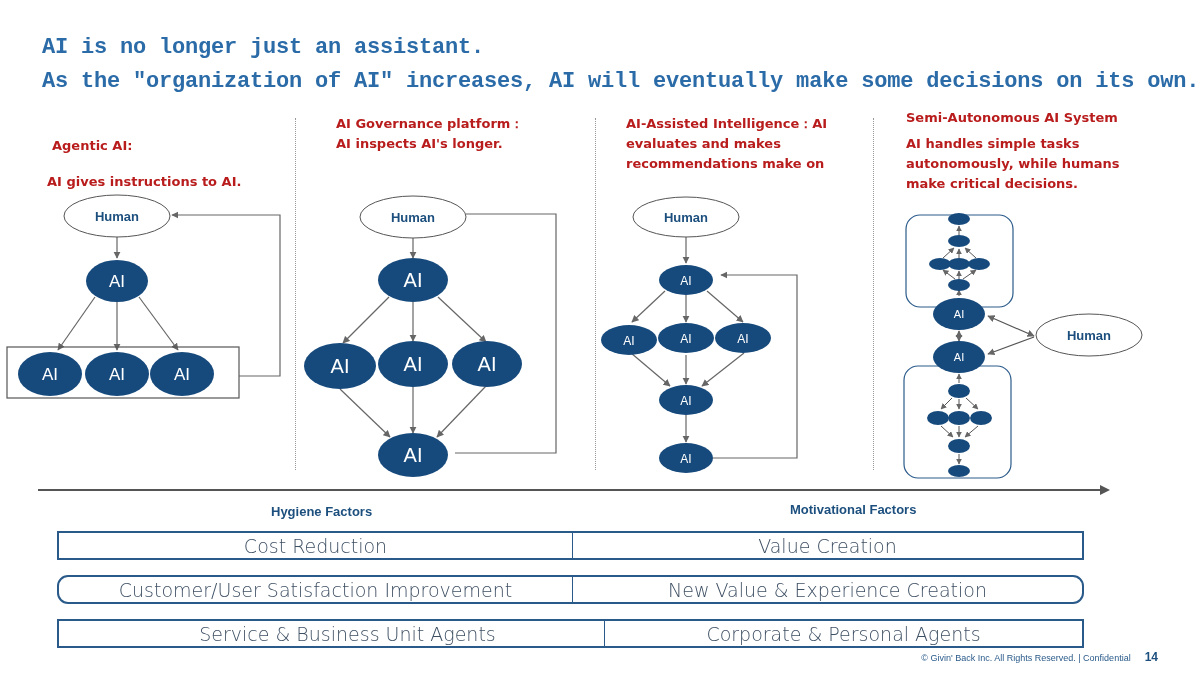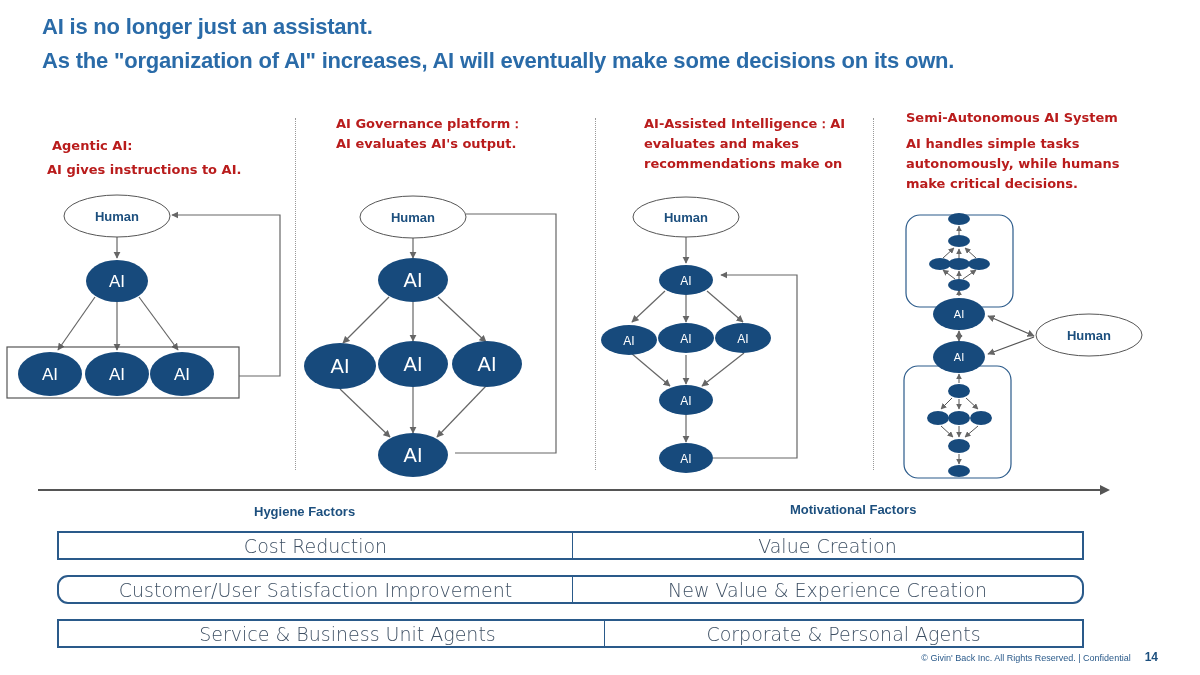--- a/index.html
+++ b/index.html
@@ -1,17 +1,17 @@
 <!DOCTYPE html>
 <html><head>
 <meta charset="utf-8">
 <style>
   html, body { margin:0; padding:0; background:#ffffff; }
   body { width:1200px; height:675px; position:relative; overflow:hidden; font-family:"DejaVu Sans", sans-serif; }
-  .title { position:absolute; left:42px; top:10px; color:#2a6ba8; font-family:Liberation Sans, sans-serif; font-size:22px; font-weight:bold; line-height:34px; letter-spacing:-0.2px; }
+  .title { position:absolute; left:42px; top:31px; color:#2a6ba8; font-family:Liberation Mono, monospace; font-size:22px; font-weight:bold; line-height:34px; letter-spacing:-0.2px; }
   .col-title { position:absolute; color:#b91c1c; font-family:"DejaVu Sans", sans-serif; font-size:13px; font-weight:bold; line-height:20px; }
   .divider { position:absolute; top:118px; height:352px; border-left:1px dotted #999; }
   svg.diagram { position:absolute; left:0; top:0; }
   .axis { position:absolute; left:38px; top:489px; width:1064px; height:2px; background:#555; }
   .axis-head { position:absolute; left:1100px; top:485px; width:0; height:0; border-top:5px solid transparent; border-bottom:5px solid transparent; border-left:10px solid #555; }
   .factor-label { position:absolute; top:502px; color:#1c4f7e; font-family:"Liberation Sans", sans-serif; font-size:13px; font-weight:bold; }
   .row { position:absolute; left:57px; width:1027px; height:29px; border:2px solid #2a5a8a; display:flex; box-sizing:border-box; }
   .cell { flex:1; display:flex; align-items:center; justify-content:center; color:#3d4f63; font-family:"DejaVu Sans", sans-serif; font-size:19px; font-weight:300; }
   .cell.left { border-right:1px solid #2a5a8a; flex:0 0 513px; }
   .footer { position:absolute; right:42px; top:650px; color:#2a5a8a; font-family:"Liberation Sans", sans-serif; font-size:9px; }
@@ -21,27 +21,27 @@
 </head>
 <body>
 
 <div class="title">
   <div>AI is no longer just an assistant.</div>
   <div>As the "organization of AI" increases, AI will eventually make some decisions on its own.</div>
 </div>
 
 <div class="col-title" style="left:52px; top:136px;">
   <div>Agentic AI:</div>
-  <div style="margin-top:4px; margin-left:-5px;">AI gives instructions to AI.</div>
+  <div style="margin-top:16px; margin-left:-5px;">AI gives instructions to AI.</div>
 </div>
 <div class="col-title" style="left:336px; top:114px;">
   <div>AI Governance platform：</div>
-  <div>AI evaluates AI's output.</div>
-</div>
-<div class="col-title" style="left:644px; top:114px;">
+  <div>AI inspects AI's longer.</div>
+</div>
+<div class="col-title" style="left:626px; top:114px;">
   <div>AI-Assisted Intelligence：AI</div>
   <div>evaluates and makes</div>
   <div>recommendations make on</div>
 </div>
 <div class="col-title" style="left:906px; top:108px;">
   <div>Semi-Autonomous AI System</div>
   <div style="margin-top:6px;">AI handles simple tasks</div>
   <div>autonomously, while humans</div>
   <div>make critical decisions.</div>
 </div>
@@ -173,21 +173,21 @@
     <ellipse cx="959" cy="471" rx="11" ry="6" fill="#174a7c"></ellipse>
 
     <ellipse cx="1089" cy="335" rx="53" ry="21" fill="#fff" stroke="#555" stroke-width="1"></ellipse>
     <text x="1089" y="340" text-anchor="middle" font-size="13" font-weight="bold" fill="#1c4f7e" class="node-text">Human</text>
   </g>
 </svg>
 
 <div class="axis"></div>
 <div class="axis-head"></div>
 
-<div class="factor-label" style="left:254px; top:504px;">Hygiene Factors</div>
+<div class="factor-label" style="left:271px; top:504px;">Hygiene Factors</div>
 <div class="factor-label" style="left:790px; top:502px;">Motivational Factors</div>
 
 <div class="row" style="top:531px;">
   <div class="cell left">Cost Reduction</div>
   <div class="cell">Value Creation</div>
 </div>
 <div class="row" style="top:575px;border-radius:11px;">
   <div class="cell left">Customer/User Satisfaction Improvement</div>
   <div class="cell">New Value &amp; Experience Creation</div>
 </div>

